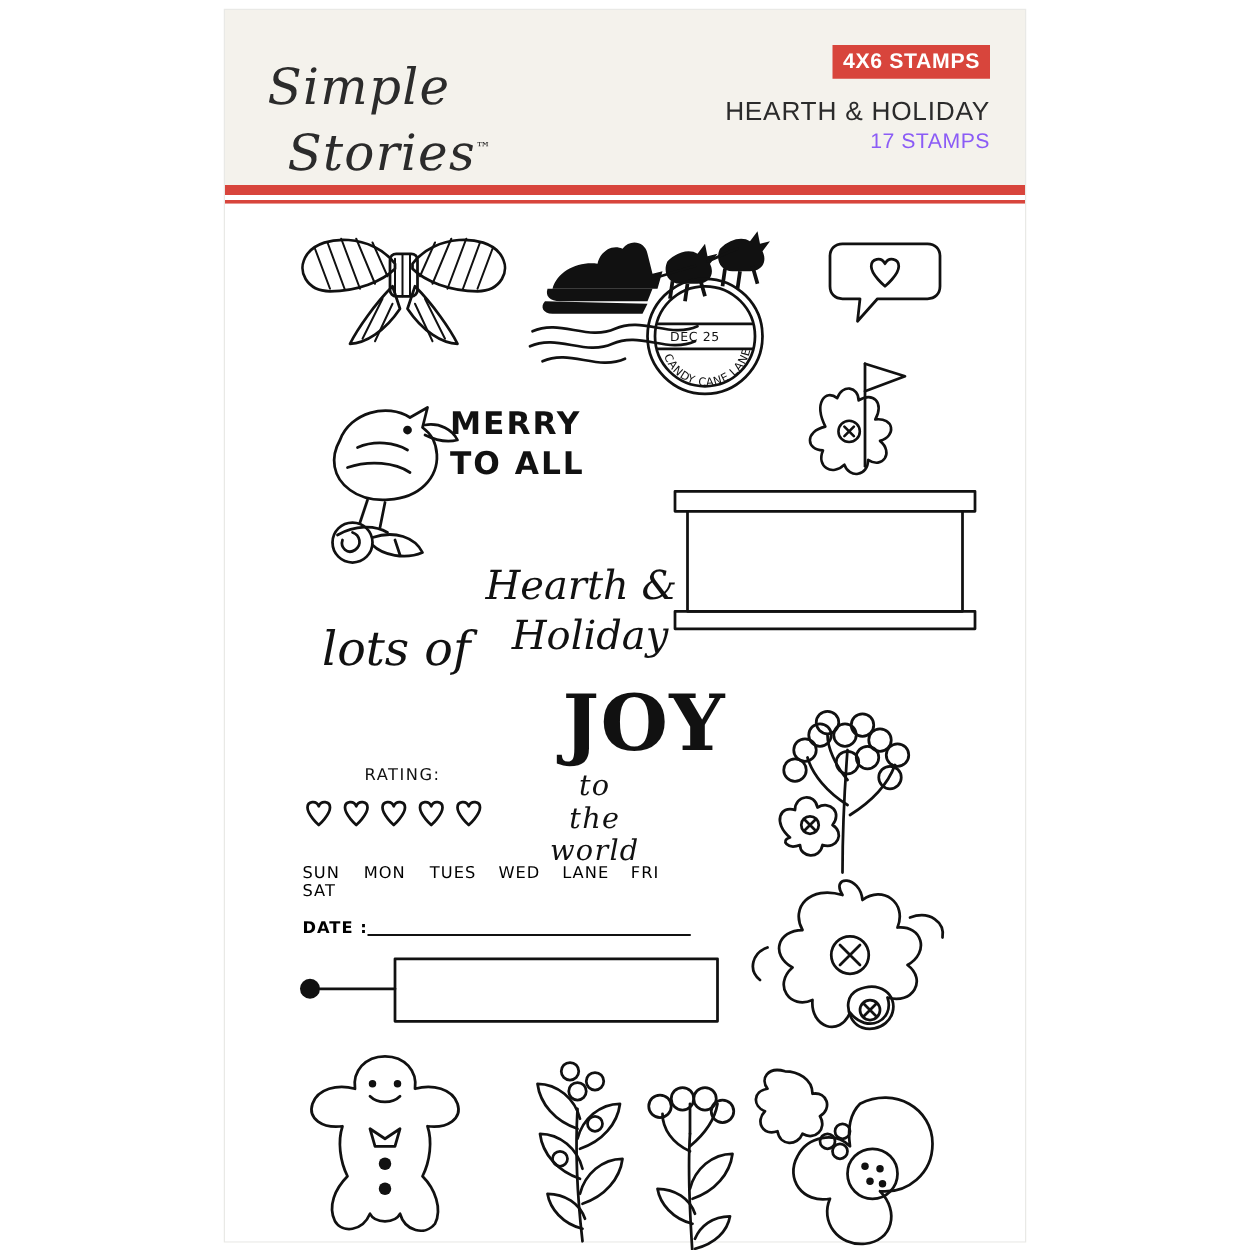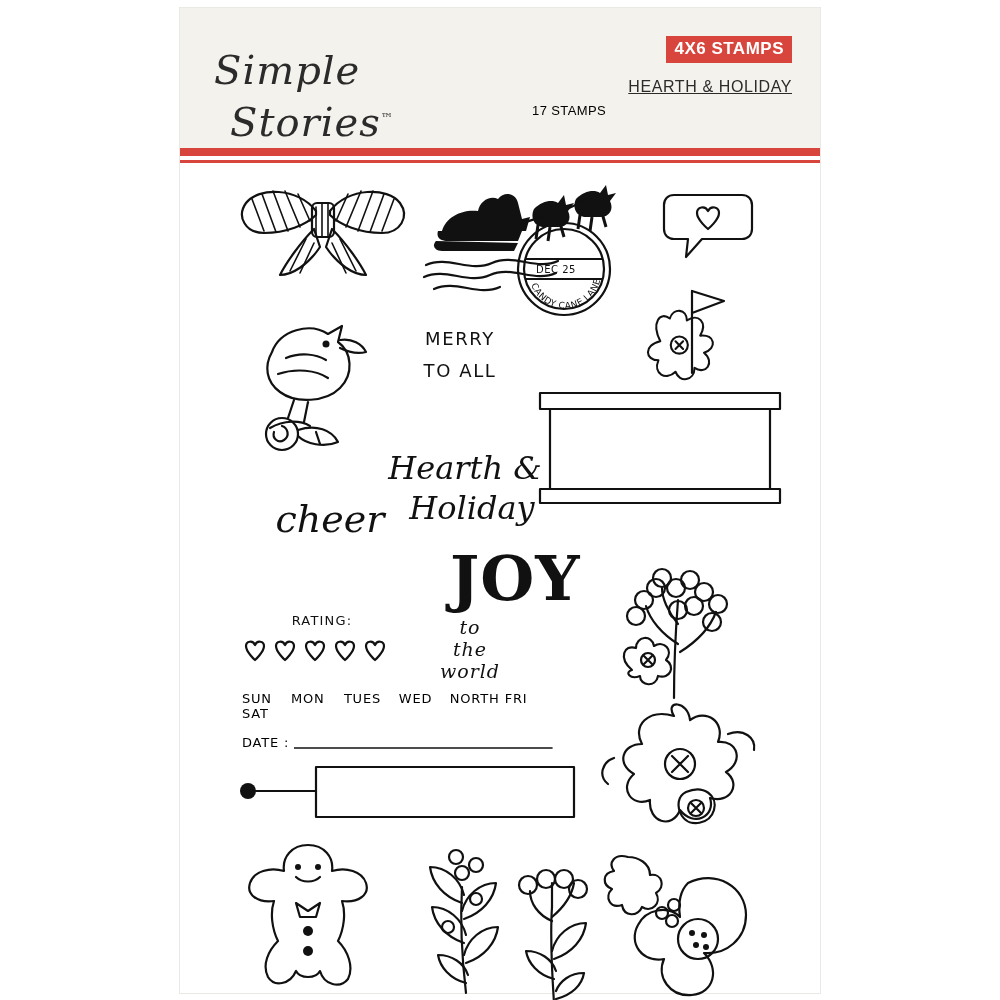--- a/index.html
+++ b/index.html
@@ -72,33 +72,33 @@
     font-size: 17px;
     font-weight: bold;
     letter-spacing: 0.5px;
     padding: 3px 8px 4px 8px;
   }
   .prodname {
     position: absolute;
     right: 28px;
     top: 70px;
     color: #2b2b2b;
-    font-size: 16px;
+    font-size: 21px;
     letter-spacing: 0.6px;
     text-align: right;
     width: 260px;
-    text-decoration: underline;
   }
   .prodcount {
     position: absolute;
     right: 28px;
     top: 95px;
-    color: #000000;
-    font-size: 13px;
+    color: #8b5cf6;
+    font-size: 17px;
     letter-spacing: 0.4px;
+    text-align: right;
     width: 260px;
   }
   .rule-top {
     position: absolute;
     left: 0;
     top: 140px;
     width: 640px;
     height: 8px;
     background: #d8453c;
   }
@@ -139,25 +139,25 @@
     stroke-linecap: round;
     stroke-linejoin: round;
   }
   .word {
     color: #111111;
     position: absolute;
     text-align: center;
   }
   .merry {
     font-family: "DejaVu Sans", sans-serif;
-    font-weight: normal;
-    font-size: 18px;
+    font-weight: bold;
+    font-size: 25px;
     line-height: 32px;
     letter-spacing: 1.6px;
-    text-align: center;
+    text-align: left;
     width: 200px;
   }
   .script {
     font-family: "DejaVu Serif", serif;
     font-style: italic;
   }
   .hearth {
     font-size: 32px;
     line-height: 40px;
     text-align: center;
@@ -172,21 +172,21 @@
   .joy {
     font-family: "DejaVu Serif", serif;
     font-weight: bold;
     font-size: 62px;
     letter-spacing: 1px;
     line-height: 62px;
   }
   .toworld {
     font-family: "DejaVu Serif", serif;
     font-style: italic;
-    font-size: 19px;
+    font-size: 23px;
     letter-spacing: 1px;
   }
   .rating {
     font-family: "DejaVu Sans", sans-serif;
     font-size: 13px;
     letter-spacing: 1.2px;
   }
   .days {
     font-family: "DejaVu Sans", sans-serif;
     font-size: 13px;
@@ -338,21 +338,21 @@
             <g transform="translate(96,36) scale(0.95)">
               <path d="M34 34 C 24 14, 34 2, 44 10 C 48 -2, 62 0, 62 12 C 74 4, 84 14, 76 28 C 92 26, 94 42, 80 46 C 92 56, 82 70, 70 62 C 70 76, 54 78, 50 66 C 40 76, 26 68, 32 54 C 18 54, 16 38, 34 34 Z"></path>
               <circle cx="54" cy="38" r="9"></circle>
               <path d="M50 34 L 58 42 M 58 34 L 50 42"></path>
             </g>
           </g>
         </svg>
       </div>
 
       <div class="word script lots" style="left:52px; top:330px;">
-        <div style="margin-left:26px;">cheer</div>
+        <div>lots of</div>
       </div>
 
       <div class="st" style="left:248px; top:385px;">
         <div class="word joy" style="left:22px; top:0;">JOY</div>
         <div class="word toworld" style="left:12px; top:68px;">to the world</div>
       </div>
 
       <div class="st" style="left:62px; top:450px;">
         <div class="word rating" style="position:relative;">RATING:</div>
         <svg width="160" height="34" viewBox="0 0 160 34" style="margin-top:6px;">
@@ -365,25 +365,25 @@
           </g>
         </svg>
       </div>
 
       <div class="st" style="left:62px; top:528px;">
         <div class="days" style="position:relative; width:330px;">
           <span style="width:44px;">SUN</span>
           <span style="width:48px;">MON</span>
           <span style="width:50px;">TUES</span>
           <span style="width:46px;">WED</span>
-          <span style="width:50px;">NORTH</span>
+          <span style="width:50px;">LANE</span>
           <span style="width:36px;">FRI</span>
           <span style="width:36px;">SAT</span>
         </div>
-        <div style="position:relative; margin-top:12px;">
+        <div style="position:relative; margin-top:12px;font-weight:bold;">
           <span class="datelabel">DATE :</span>
           <svg width="260" height="6" viewBox="0 0 260 6" style="position:absolute; left:52px; top:12px;">
             <line x1="0" y1="3" x2="258" y2="3" class="ink-thin"></line>
           </svg>
         </div>
       </div>
 
       <div class="st" style="left:58px; top:598px;">
         <svg width="350" height="70" viewBox="0 0 350 70">
           <g class="ink">

